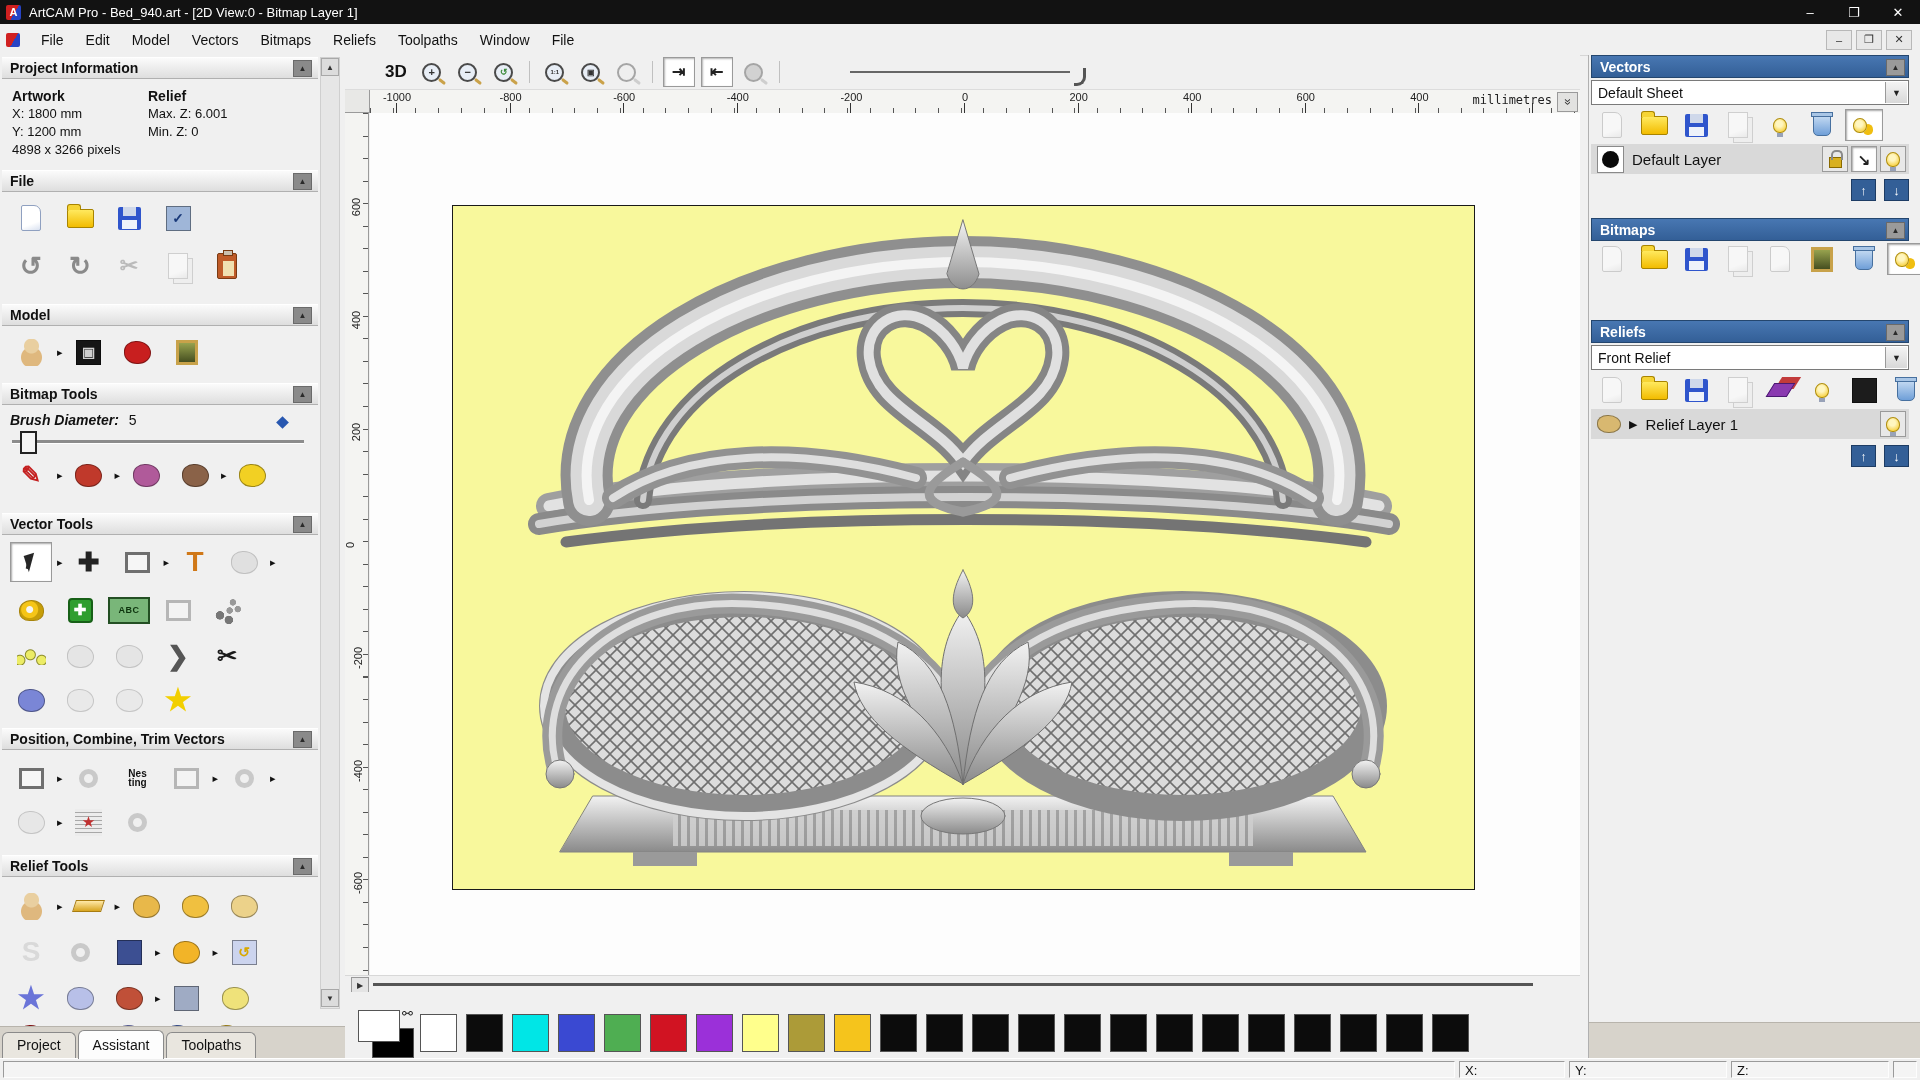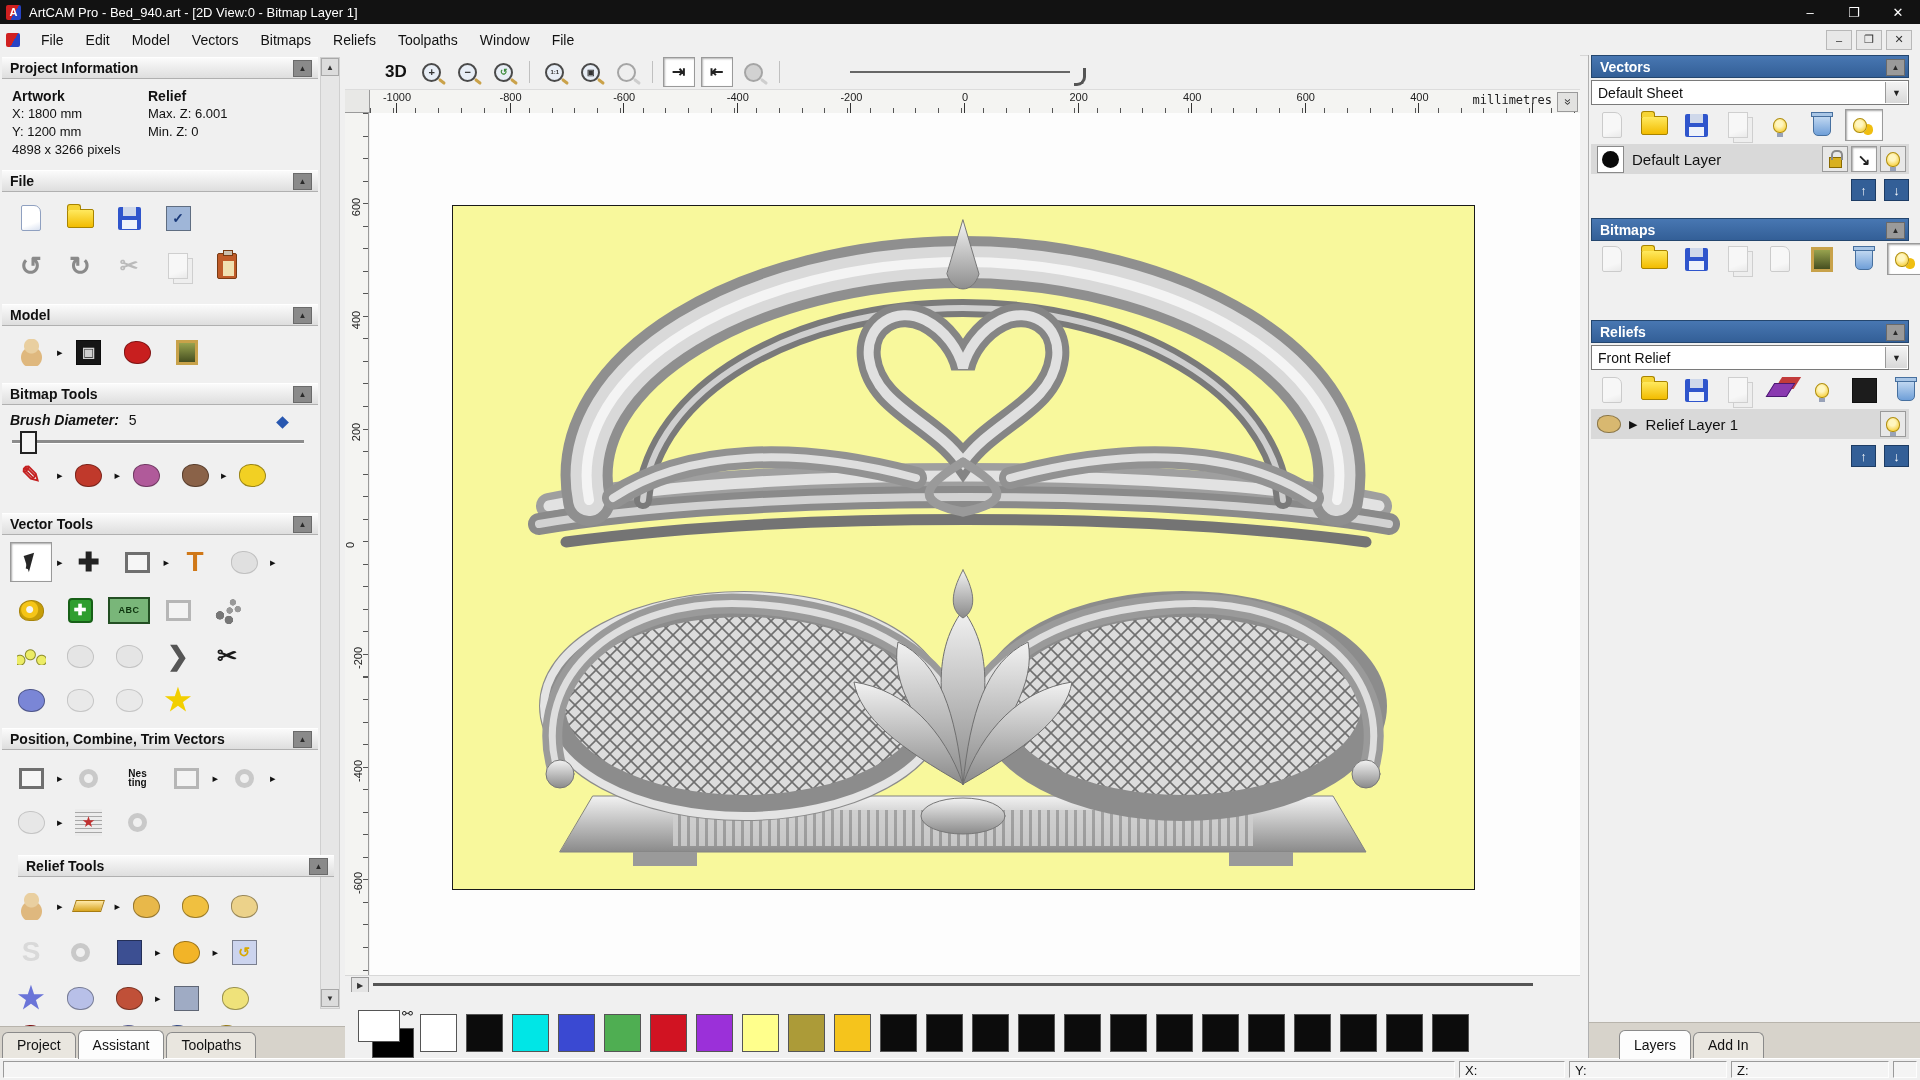--- a/index.html
+++ b/index.html
@@ -390,21 +390,21 @@
         </span>
         <i class="fly">▸</i>
         <span class="tb">
           <i class="shape hatchsq" style="color: rgb(192, 48, 48);">★</i>
         </span>
         <span class="tb dis">
           <i class="shape ring"></i>
         </span>
       </div>
 
-    <div class="abs sechdr" style="top:800px;margin-left:16px;">
+    <div class="abs sechdr" style="top:800px;">
       <span>Relief Tools</span>
       <span class="colbtn">
           <i>▲</i>
         </span>
     </div>
     <div class="abs iconrow" style="top:829px;">
         <span class="tb">
           <i class="shape teddy"></i>
         </span>
         <i class="fly">▸</i>
@@ -827,24 +827,20 @@
     <div class="abs updown" style="top:390px;left:2px;width:318px;">
       <span class="udbtn">
           <span>↑</span>
         </span>
       <span class="udbtn">
           <span>↓</span>
         </span>
     </div>
 
     <div class="abs tabstripbg" style="left:0;top:967px;width:332px;height:36px;"></div>
-    <div class="abs tabstrip" style="left:28px;top:973px;width:300px;height:30px;" id="righttabs">
-        <span class="tab active">Layers</span>
-        <span class="tab">Add In</span>
-      </div>
   </div>
 
   <div class="abs" id="statusbar">
     <span class="scell" style="left:3px;width:1452px;"></span>
     <span class="scell" style="left:1459px;width:106px;">X:</span>
     <span class="scell" style="left:1569px;width:158px;">Y:</span>
     <span class="scell" style="left:1731px;width:158px;">Z:</span>
     <span class="scell" style="left:1893px;width:24px;"></span>
   </div>
 

